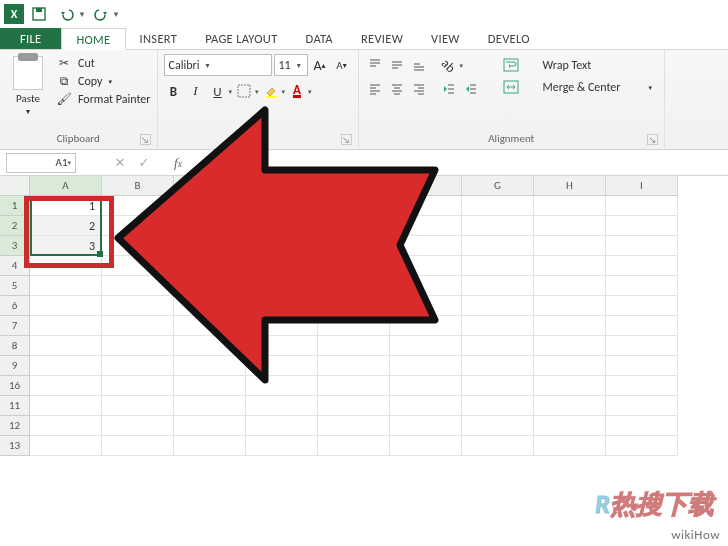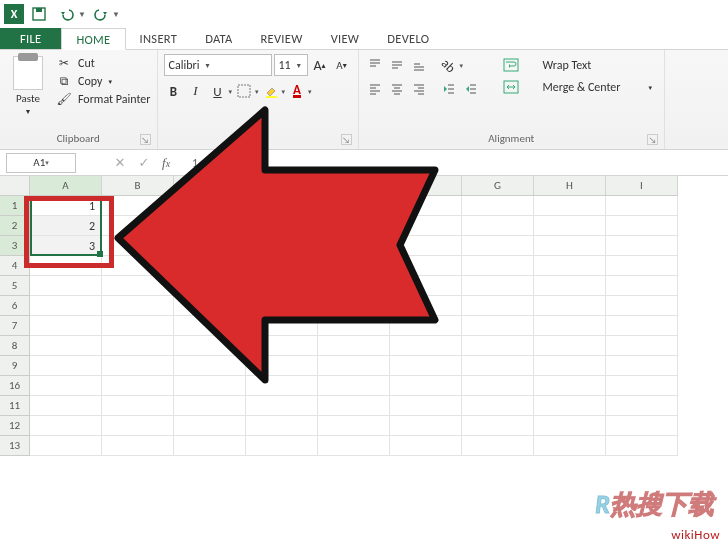--- a/index.html
+++ b/index.html
@@ -89,25 +89,25 @@
 
   
   .al-col { display:flex; flex-direction:column; gap:2px; }
   .al-row { display:flex; gap:2px; }
 
   .wrap-btn { display:flex; align-items:center; gap:24px; height:22px; padding:0 6px; font-size:12px; cursor:pointer;}
   .wrap-btn .ic { width:16px; height:14px;}
 
   
   .fxbar { height:26px; display:flex; align-items:center; border-bottom:1px solid #d4d4d4;}
-  .namebox { border:1px solid #c4c4c4; width:70px; height:20px; margin-left:6px; display:flex; align-items:center; justify-content:center; padding:0 4px; font-size:11px;}
+  .namebox { border:1px solid #c4c4c4; width:70px; height:20px; margin-left:6px; display:flex; align-items:center; justify-content:flex-end; padding:0 4px; font-size:11px;}
   .namebox .dd{font-size:7px;color:#666;}
   .fx-btns { display:flex; align-items:center; margin-left:34px; gap:4px;}
   .fx-btns .b { width:20px; height:20px; display:flex; align-items:center; justify-content:center; color:#aaa; font-size:13px;}
-  .fx-label { font-style:italic; font-family:"Times New Roman",serif; font-size:13px; color:#666; margin-left:4px;}
+  .fx-label { font-style:italic; font-family:"Times New Roman",serif; font-size:13px; color:#666; margin-left:16px;}
   .fx-val { margin-left:22px; font-size:12px; color:#666;}
 
   
   .grid-wrap { display:flex; }
   .row-hdrs { display:flex; flex-direction:column;}
   .corner { width:30px; height:20px; background:#eef1ee; border-right:1px solid #ccc; border-bottom:1px solid #ccc;}
   .rowh { width:30px; height:20px; background:#eef1ee; border-right:1px solid #ccc; border-bottom:1px solid #ccc; display:flex; align-items:center; justify-content:center; font-size:11px; color:#555;}
   .cols { display:flex;}
   .colh { width:72px; height:20px; background:#eef1ee; border-right:1px solid #d4d4d4; border-bottom:1px solid #ccc; display:flex; align-items:center; justify-content:center; font-size:11px; color:#555;}
   .cells { position:relative;}
@@ -118,21 +118,21 @@
   .sel-border { position:absolute; left:0; top:0; width:72px; height:60px; border:2px solid #217346; pointer-events:none;}
   .sel-border::after{content:""; position:absolute; right:-3px; bottom:-3px; width:6px; height:6px; background:#217346;}
   .cell.active { background:#fff !important;}
   .rowh.selR, .colh.selC { background:#d9ead9; }
 
   
   .wh-highlight { position:absolute; left:24px; top:196px; width:90px; height:72px; border:5px solid #cc2b2b; pointer-events:none;}
   .wh-arrow { position:absolute; left:110px; top:100px; width:330px; height:290px; pointer-events:none;}
 
   
-  .wm { position:absolute; right:8px; bottom:4px; font-size:13px; color:#b91c1c; letter-spacing:.5px;}
+  .wm { position:absolute; right:8px; bottom:4px; font-size:13px; color:#737373; letter-spacing:.5px;}
   .wm-cn { position:absolute; right:14px; bottom:24px; opacity:.55; font-size:26px; font-weight:800; font-style:italic;
            color:#2aa0c8;}
   .wm-cn .r { color:#41b0d6; -webkit-text-stroke:1px #2a8db0;}
   .wm-cn .han { color:#d33; -webkit-text-stroke:1px #a11;}
 </style>
 </head>
 <body>
 
 <div class="qat">
   <div class="xl-icon">X</div>
@@ -155,20 +155,21 @@
         <path d="M12 9 l2 -3 l-4 0 z" fill="#217346"></path>
       </svg>
   </div>
     <span class="drop">▼</span>
 </div>
 
 <div class="tabs">
   <div class="tab file">FILE</div>
   <div class="tab active">HOME</div>
   <div class="tab">INSERT</div>
+  <div class="tab">PAGE LAYOUT</div>
   <div class="tab">DATA</div>
   <div class="tab">REVIEW</div>
   <div class="tab">VIEW</div>
   <div class="tab">DEVELO</div>
 </div>
 
 <div class="ribbon">
 
   <div class="group">
     <div class="group-body">

